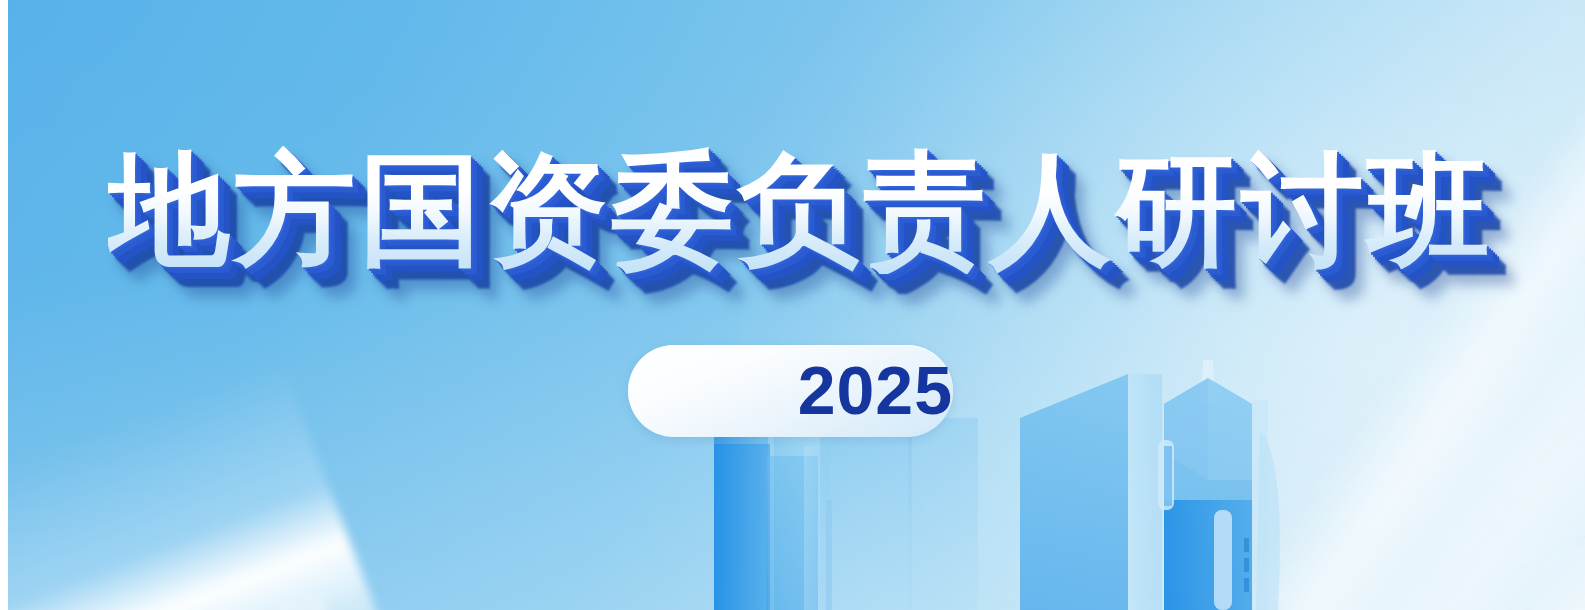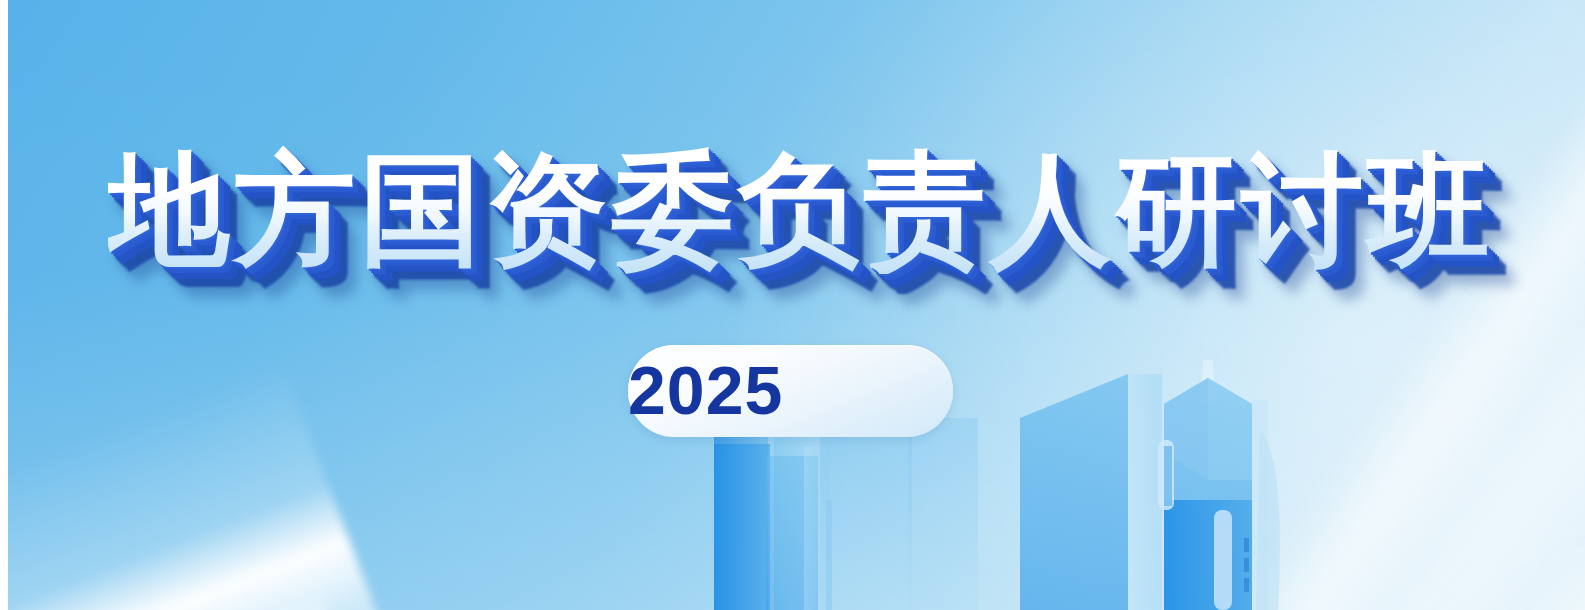--- a/index.html
+++ b/index.html
@@ -164,21 +164,21 @@
     border-radius:46px;
     background:linear-gradient(158deg,
       #ffffff 0%,
       #fbfdff 28%,
       #ecf5fc 58%,
       #dceefa 82%,
       #d2e9f8 100%);
     box-shadow:
       0 3px 10px rgba(40,90,150,0.14),
       inset 0 1px 0 rgba(255,255,255,0.9);
-    display:flex;align-items:center;justify-content:flex-start;
+    display:flex;align-items:center;justify-content:flex-end;
   }
   .badge-text{
     font-family:"Liberation Sans","DejaVu Sans",sans-serif;
     font-size:68px;
     font-weight:700;
     letter-spacing:1px;
     color:#16369f;
     line-height:1;
     transform:translateY(-1px);
   }

